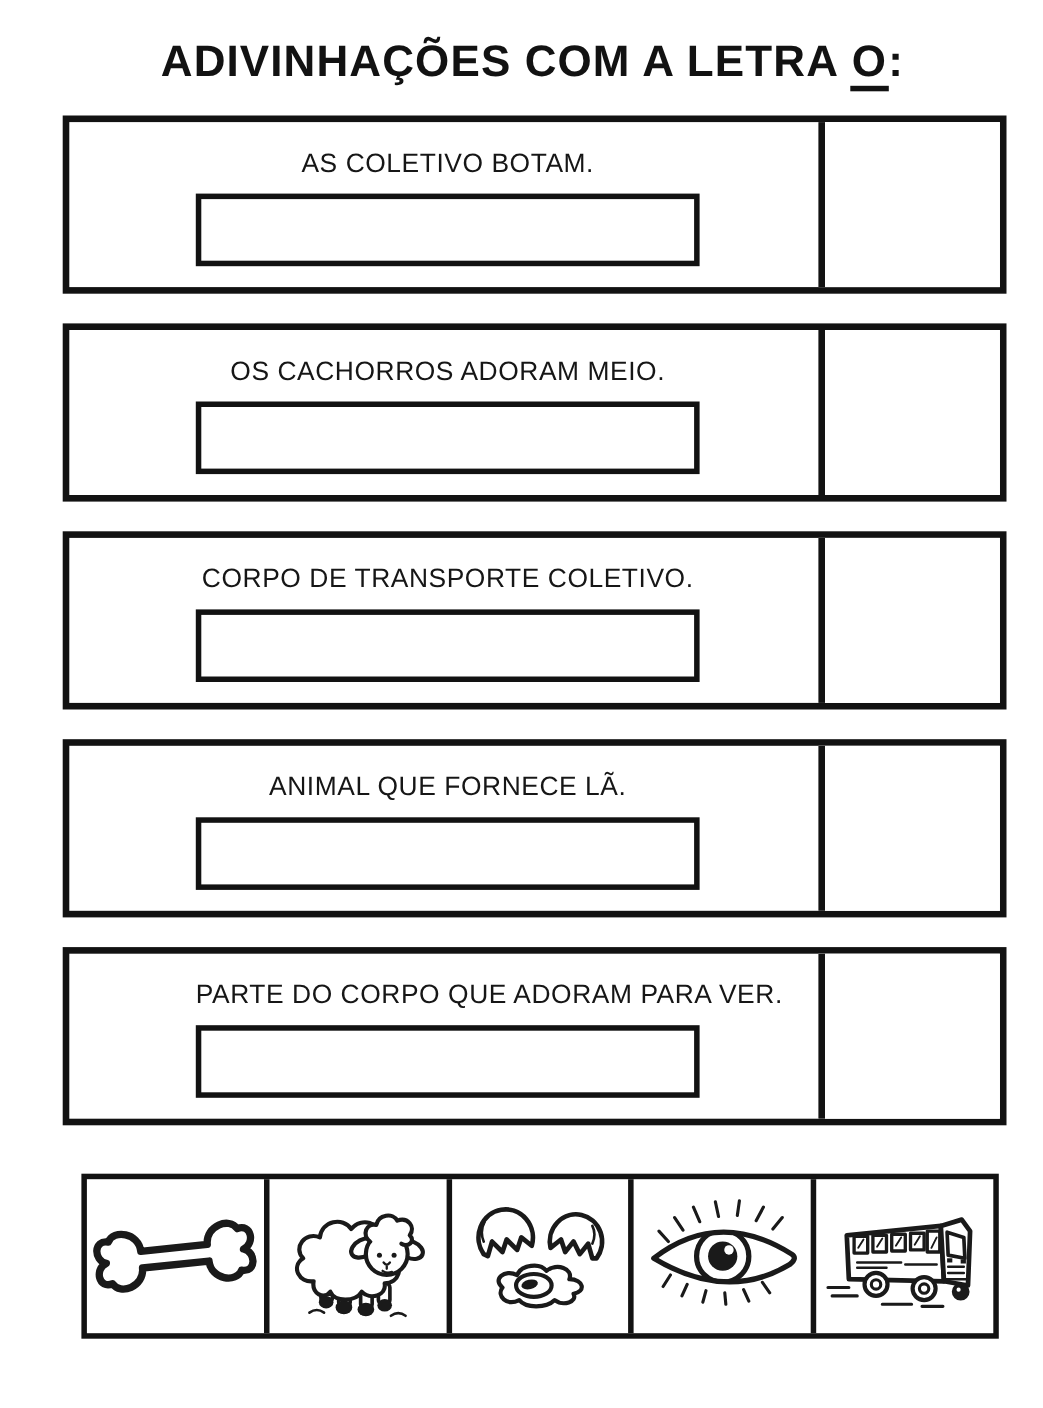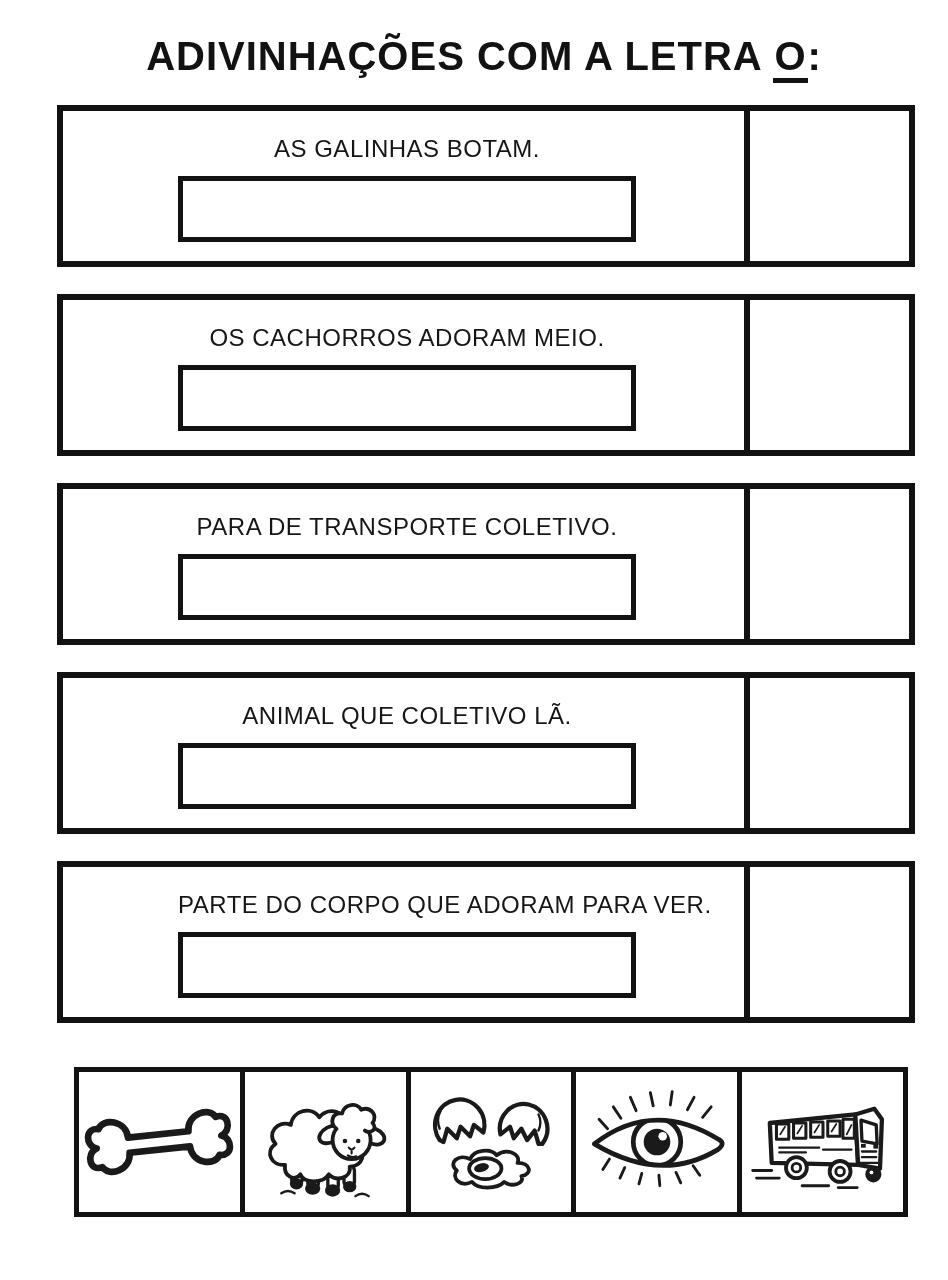--- a/index.html
+++ b/index.html
@@ -82,45 +82,45 @@
 
   <h1 class="title">
     <span>ADIVINHAÇÕES COM A LETRA</span>
     <span class="u">O</span><span>:</span>
   </h1>
 
   <div class="rows">
 
     <section class="riddle-row">
       <div class="row-main">
-        <p class="clue">AS GALINHAS BOTAM.</p>
+        <p class="clue">AS COLETIVO BOTAM.</p>
         <div class="answer-box"></div>
       </div>
       <div class="letter-cell"></div>
     </section>
 
     <section class="riddle-row">
       <div class="row-main">
         <p class="clue">OS CACHORROS ADORAM MEIO.</p>
         <div class="answer-box"></div>
       </div>
       <div class="letter-cell"></div>
     </section>
 
     <section class="riddle-row">
       <div class="row-main">
-        <p class="clue">PARA DE TRANSPORTE COLETIVO.</p>
-        <div class="answer-box"></div>
-      </div>
-      <div class="letter-cell"></div>
-    </section>
-
-    <section class="riddle-row">
-      <div class="row-main">
-        <p class="clue">ANIMAL QUE COLETIVO LÃ.</p>
+        <p class="clue">CORPO DE TRANSPORTE COLETIVO.</p>
+        <div class="answer-box"></div>
+      </div>
+      <div class="letter-cell"></div>
+    </section>
+
+    <section class="riddle-row">
+      <div class="row-main">
+        <p class="clue">ANIMAL QUE FORNECE LÃ.</p>
         <div class="answer-box"></div>
       </div>
       <div class="letter-cell"></div>
     </section>
 
     <section class="riddle-row">
       <div class="row-main">
         <p class="clue">PARTE DO CORPO QUE ADORAM PARA VER.</p>
         <div class="answer-box"></div>
       </div>

